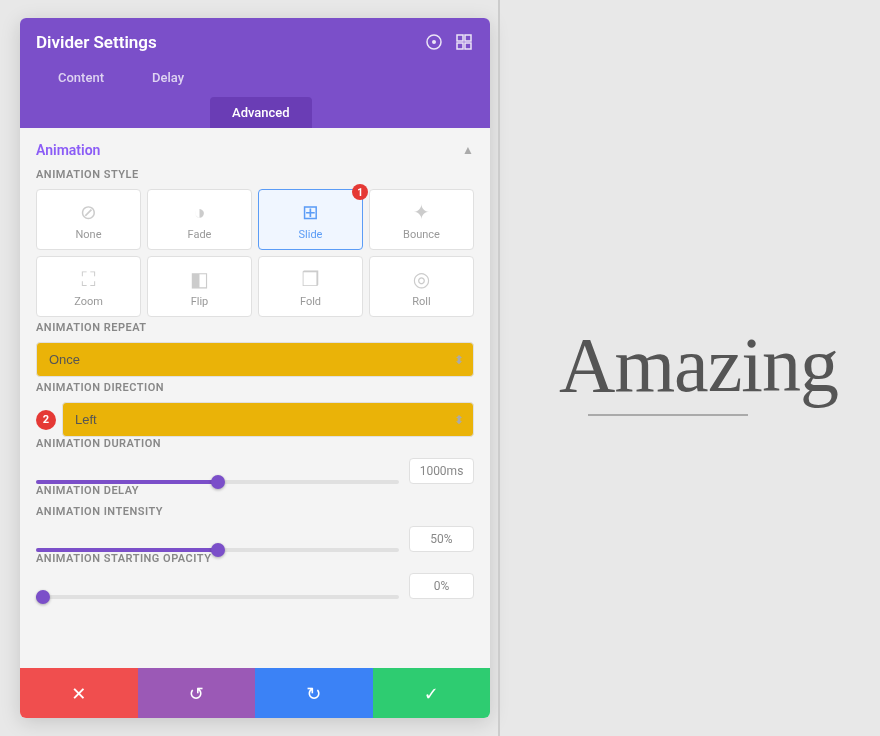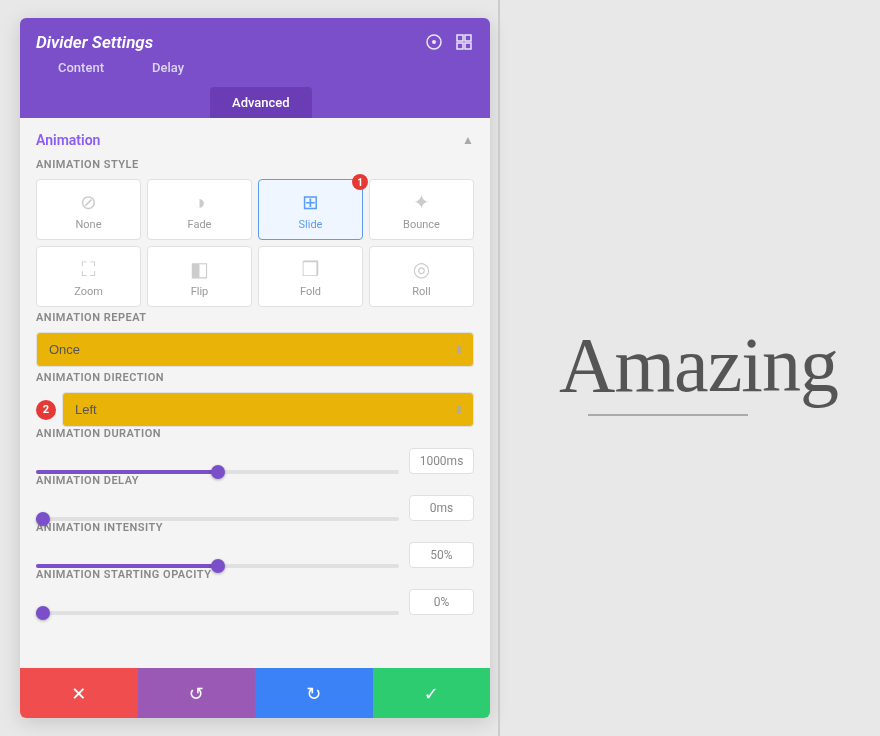--- a/index.html
+++ b/index.html
@@ -44,21 +44,21 @@
     .panel-header {
       background: #7b4fc9;
       padding: 14px 16px 0;
       color: white;
     }
 
     .panel-title-row {
       display: flex;
       align-items: flex-start;
       justify-content: space-between;
-      font-style: italic;
+      margin-bottom: 10px;
     }
 
     .panel-title {
       font-size: 17px;
       font-weight: 600;
       color: white;
     }
 
     .header-icons {
       display: flex;
@@ -439,27 +439,20 @@
       <div class="field-label">Animation Duration</div>
       <div class="slider-row">
         <div class="slider-track">
           <div class="slider-fill" style="width:50%"></div>
           <div class="slider-thumb" style="left:50%"></div>
         </div>
         <div class="slider-value">1000ms</div>
       </div>
 
       <div class="field-label">Animation Delay</div>
-      <div class="slider-row">
-        <div class="slider-track">
-          <div class="slider-fill" style="width:2%"></div>
-          <div class="slider-thumb" style="left:2%"></div>
-        </div>
-        <div class="slider-value">0ms</div>
-      </div>
 
       <div class="field-label">Animation Intensity</div>
       <div class="slider-row">
         <div class="slider-track">
           <div class="slider-fill" style="width:50%"></div>
           <div class="slider-thumb" style="left:50%"></div>
         </div>
         <div class="slider-value">50%</div>
       </div>
 

